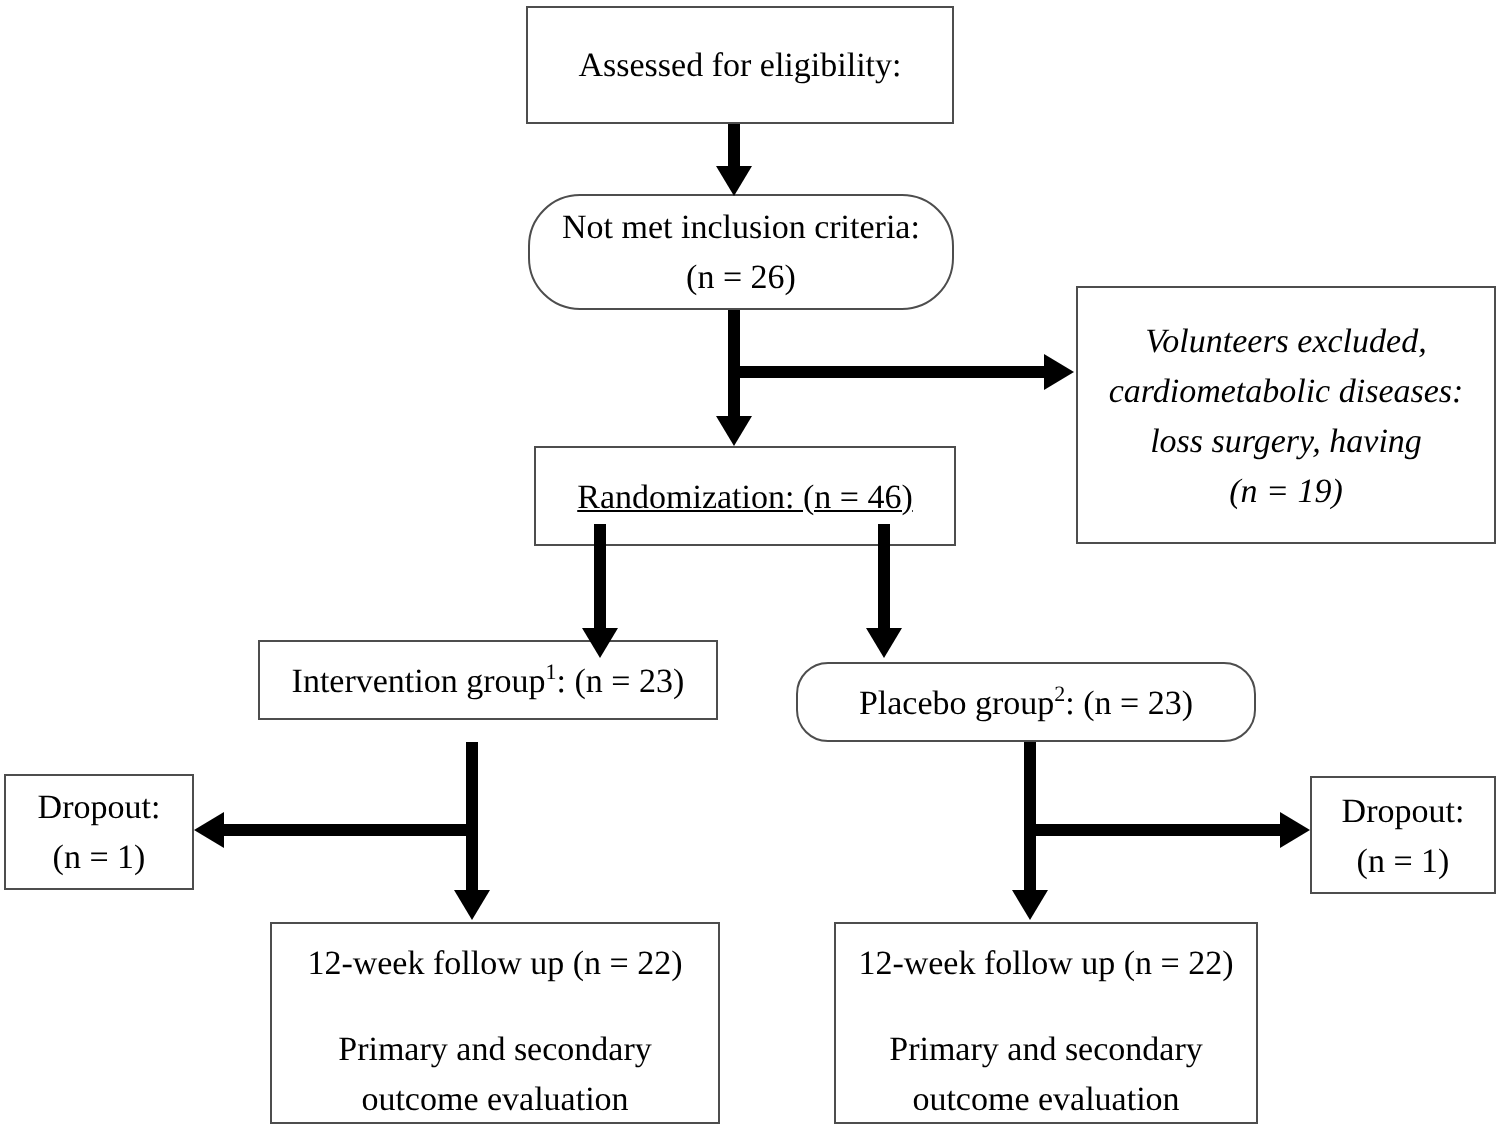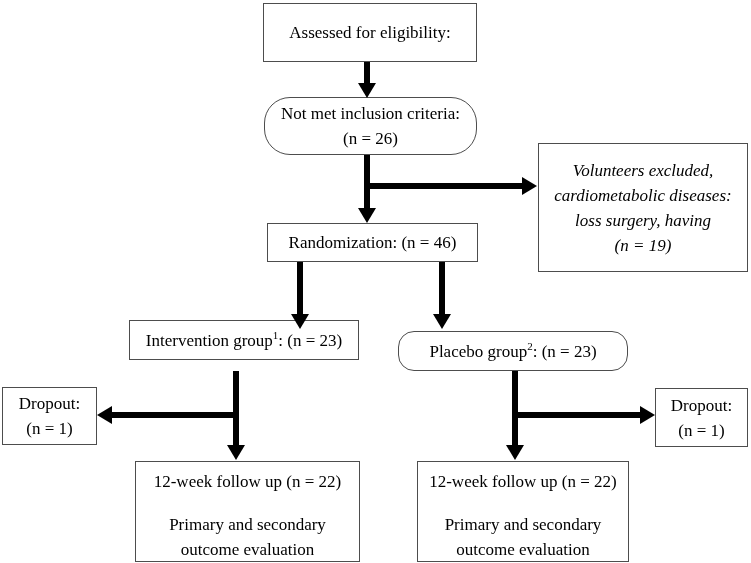--- a/index.html
+++ b/index.html
@@ -62,21 +62,21 @@
     <div class="tl">(n = 26)</div>
   </div>
 
   <div class="box" style="left:538px;top:143px;width:210px;height:129px;font-style:italic;">
     <div class="tl">Volunteers excluded,</div>
     <div class="tl">cardiometabolic diseases:</div>
     <div class="tl">loss surgery, having</div>
     <div class="tl">(n = 19)</div>
   </div>
 
-  <div class="box" style="left:267px;top:223px;width:211px;height:39px;">
+  <div class="box" style="left:267px;top:223px;width:211px;height:50px;text-decoration:underline;">
     <div class="tl">Randomization: (n = 46)</div>
   </div>
 
   <div class="box" style="left:129px;top:320px;width:230px;height:40px;">
     <span class="tl"><span>Intervention group</span><sup>1</sup><span>: (n = 23)</span></span>
   </div>
 
   <div class="box" style="left:398px;top:331px;width:230px;height:40px;border-radius:16px;">
     <span class="tl"><span>Placebo group</span><sup>2</sup><span>: (n = 23)</span></span>
   </div>

